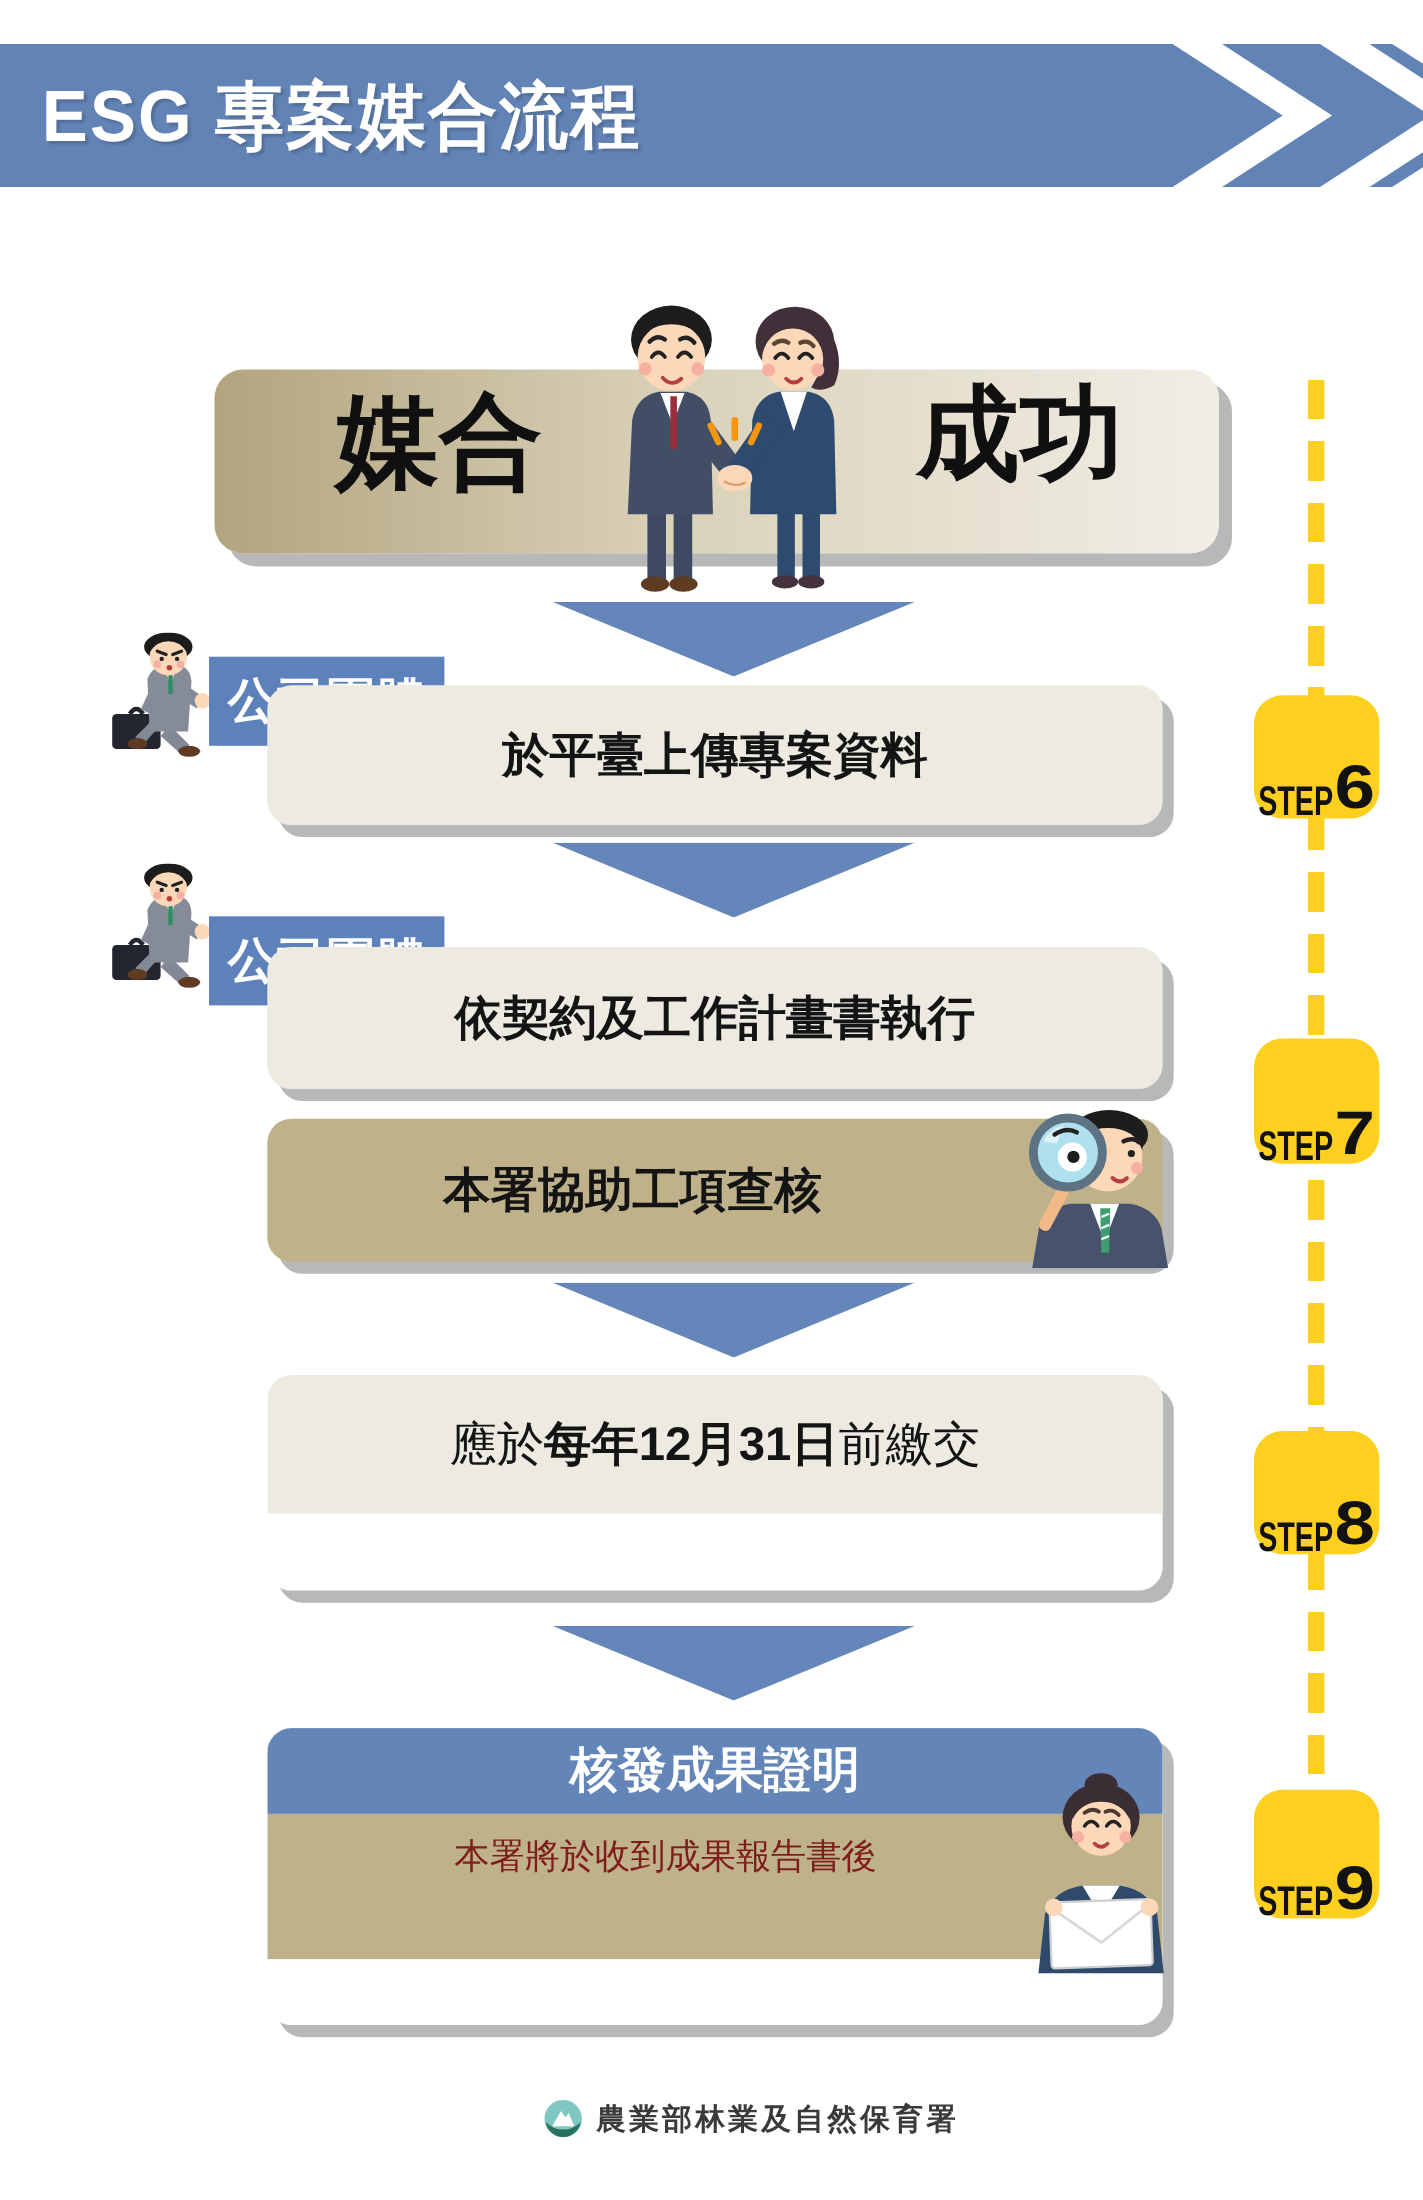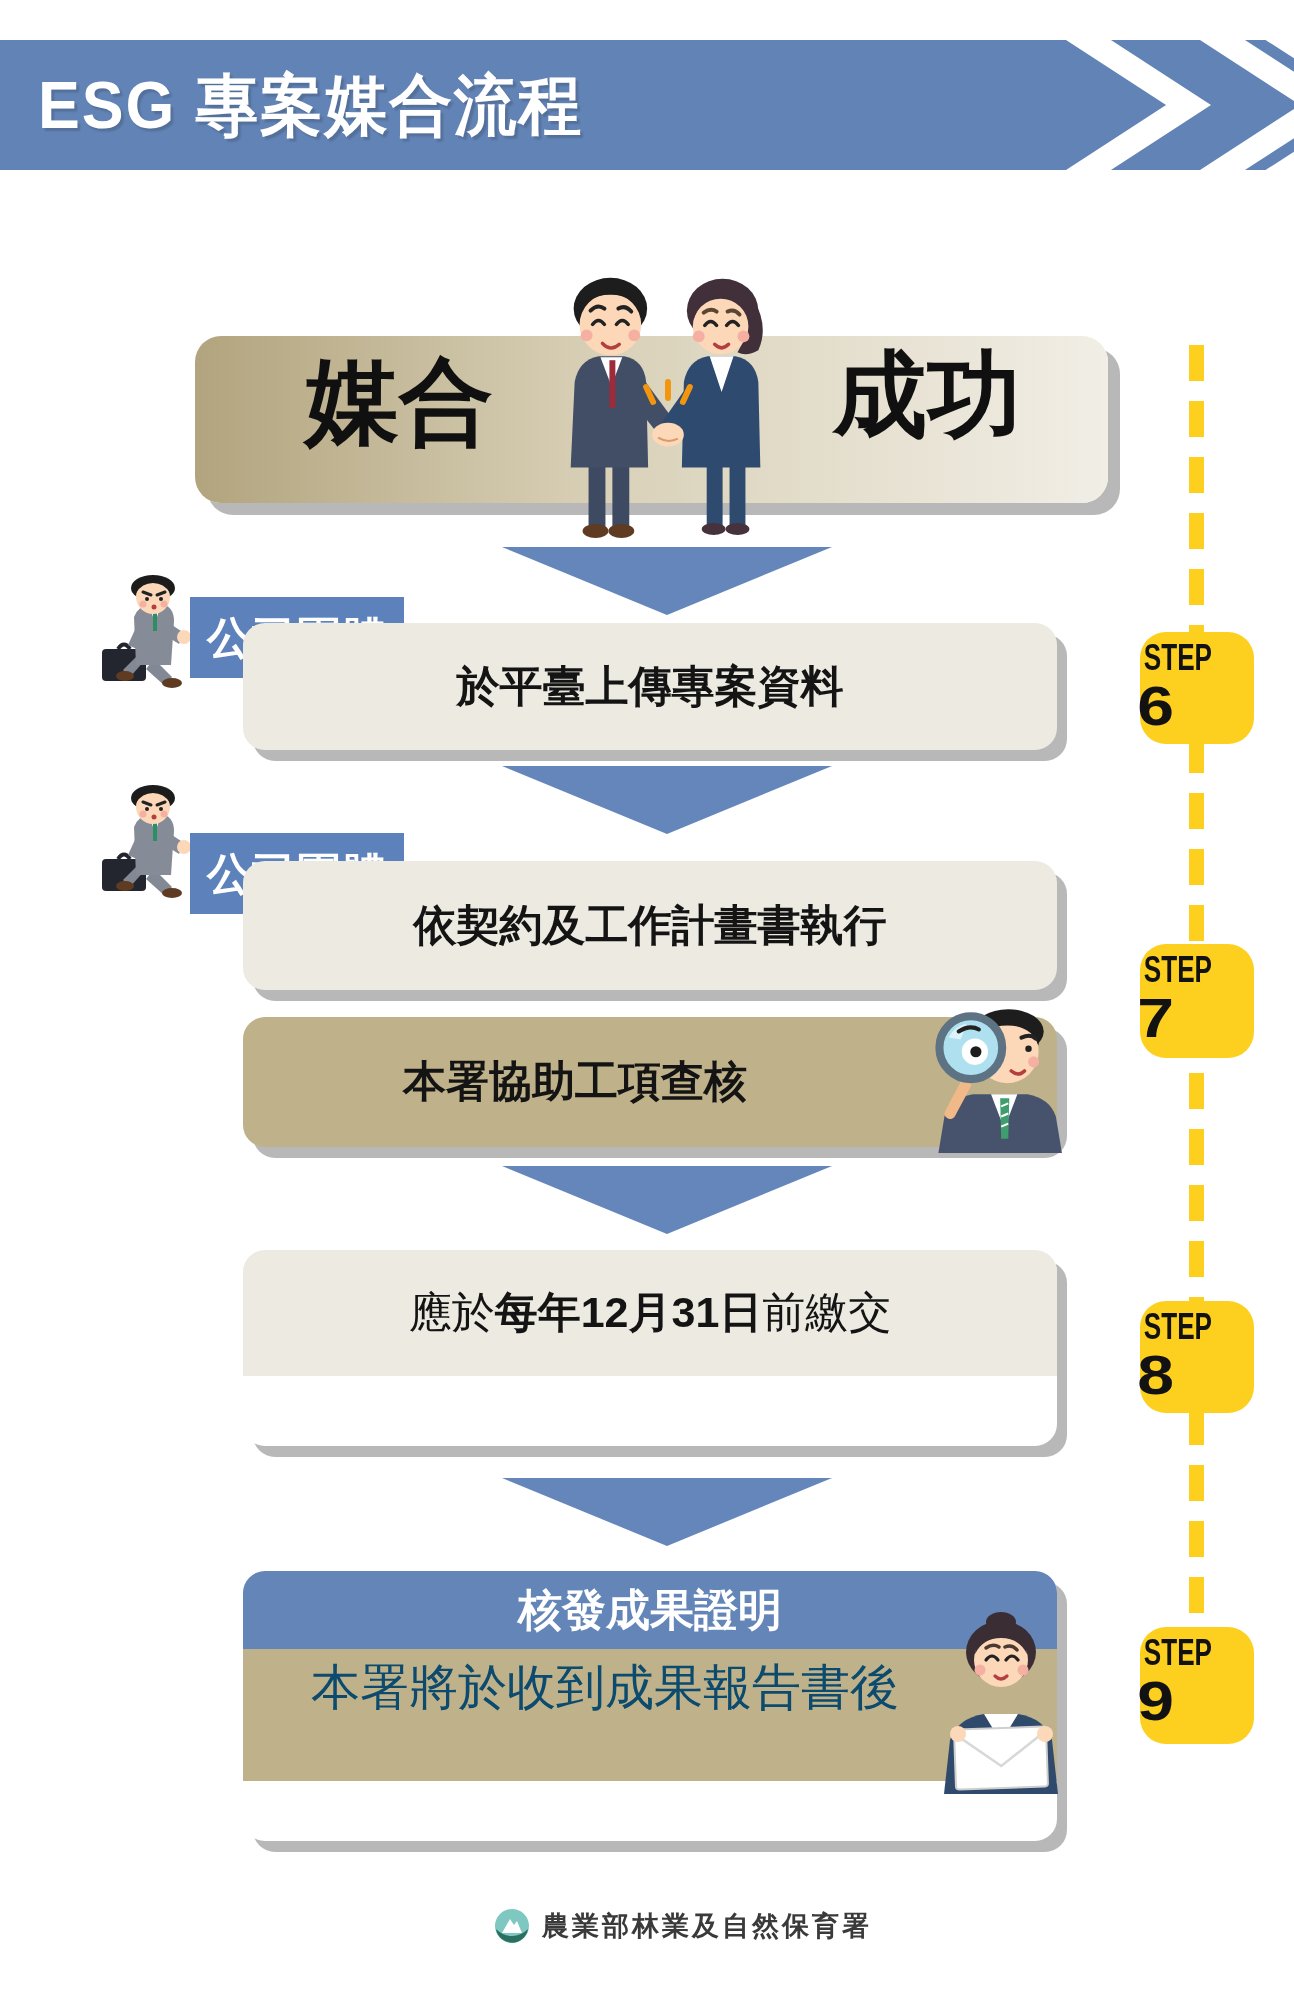--- a/index.html
+++ b/index.html
@@ -51,29 +51,29 @@
           box-shadow:10px 11px 0 rgba(0,0,0,.28);}
   #report-box{top:1250px;height:196px;}
   #cert-box{top:1571px;height:270px;}
   .hbox .hhead{width:100%;background:#6385b7;color:#ffffff;font-weight:bold;text-align:center;}
   #report-box .hhead{height:70px;line-height:70px;font-size:45px;}
   #cert-box .hhead{height:78px;line-height:78px;font-size:44px;}
   #report-box .hbody{height:126px;background:#edeae1;display:flex;align-items:center;
           justify-content:center;font-size:43px;color:#141414;}
   #report-box .hbody span{font-weight:normal;}
   #report-box .hbody .bold-part{font-weight:bold;}
-  #cert-box .hbody{height:132px;background:#bfb28a;text-align:center;font-size:49px;
-          color:#0c4a6e;line-height:52px;padding-top:12px;box-sizing:border-box;padding-right:90px;}
+  #cert-box .hbody{height:132px;background:#bfb28a;text-align:center;font-size:32px;
+          color:#7f1d1d;line-height:52px;padding-top:12px;box-sizing:border-box;padding-right:90px;}
   #woman{left:928px;top:1606px;width:146px;height:188px;}
 
   
   #dash-line{left:1189px;top:345px;width:15px;height:1292px;
           background:repeating-linear-gradient(180deg,#fdd01f 0 36px,rgba(0,0,0,0) 36px 56px);}
   .badge{left:1140px;width:114px;background:#fdd01f;border-radius:26px;display:flex;
-          flex-direction:column;align-items:flex-start;color:#121212;}
+          flex-direction:row;align-items:flex-end;color:#121212;}
   #badge6{top:632px;height:112px;} #badge7{top:944px;height:114px;}
   #badge8{top:1301px;height:112px;} #badge9{top:1627px;height:117px;}
   .badge .slabel{font-size:29px;font-weight:bold;margin-top:11px;transform:scale(.9,1.3);line-height:1;}
   .badge .snum{font-size:56px;font-weight:bold;transform:scaleX(1.18);margin-top:6px;line-height:1;}
 
   
   #footer-logo{left:494px;top:1908px;width:36px;height:36px;}
   #footer-name{left:542px;top:1908px;height:36px;line-height:36px;font-size:27px;
           letter-spacing:3px;color:#3a3a3a;font-weight:bold;white-space:nowrap;}
 </style>

